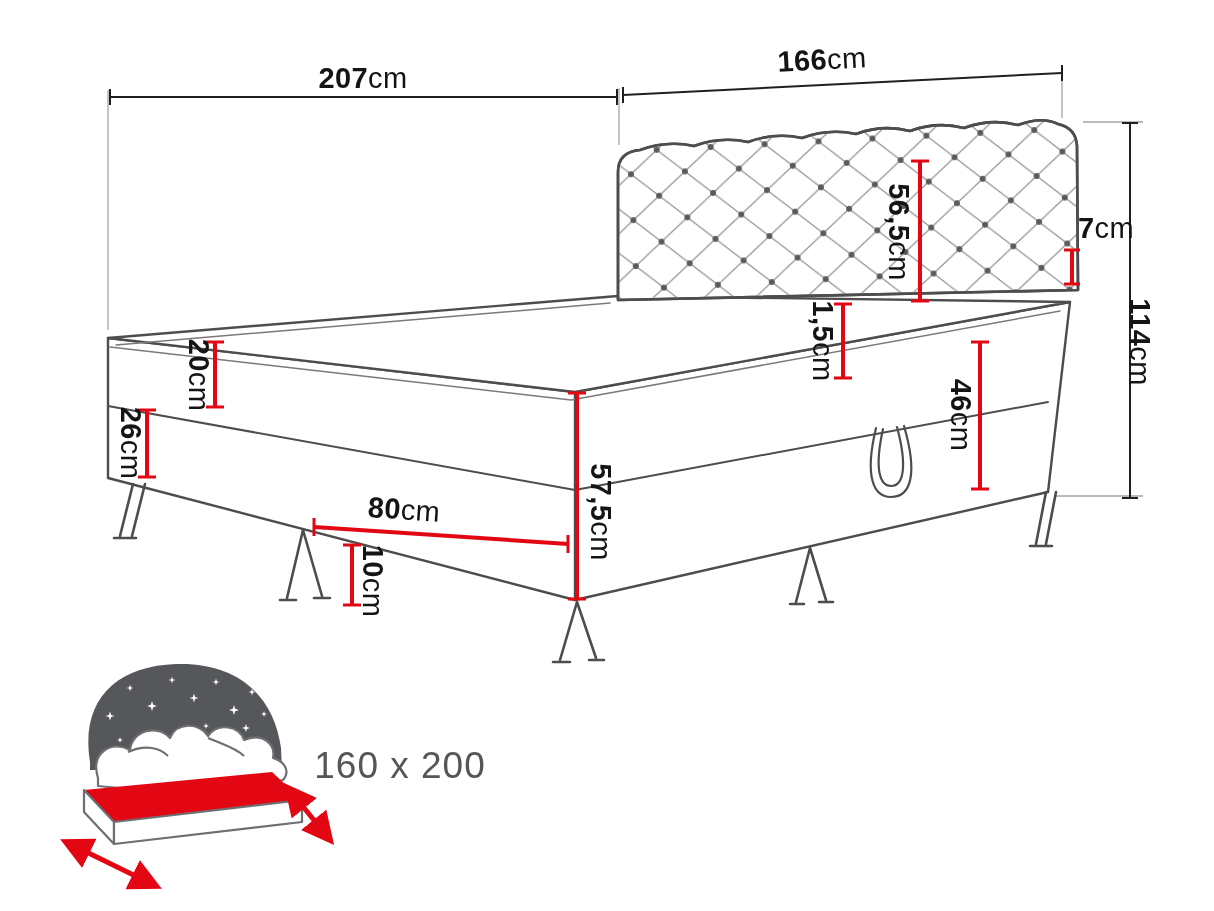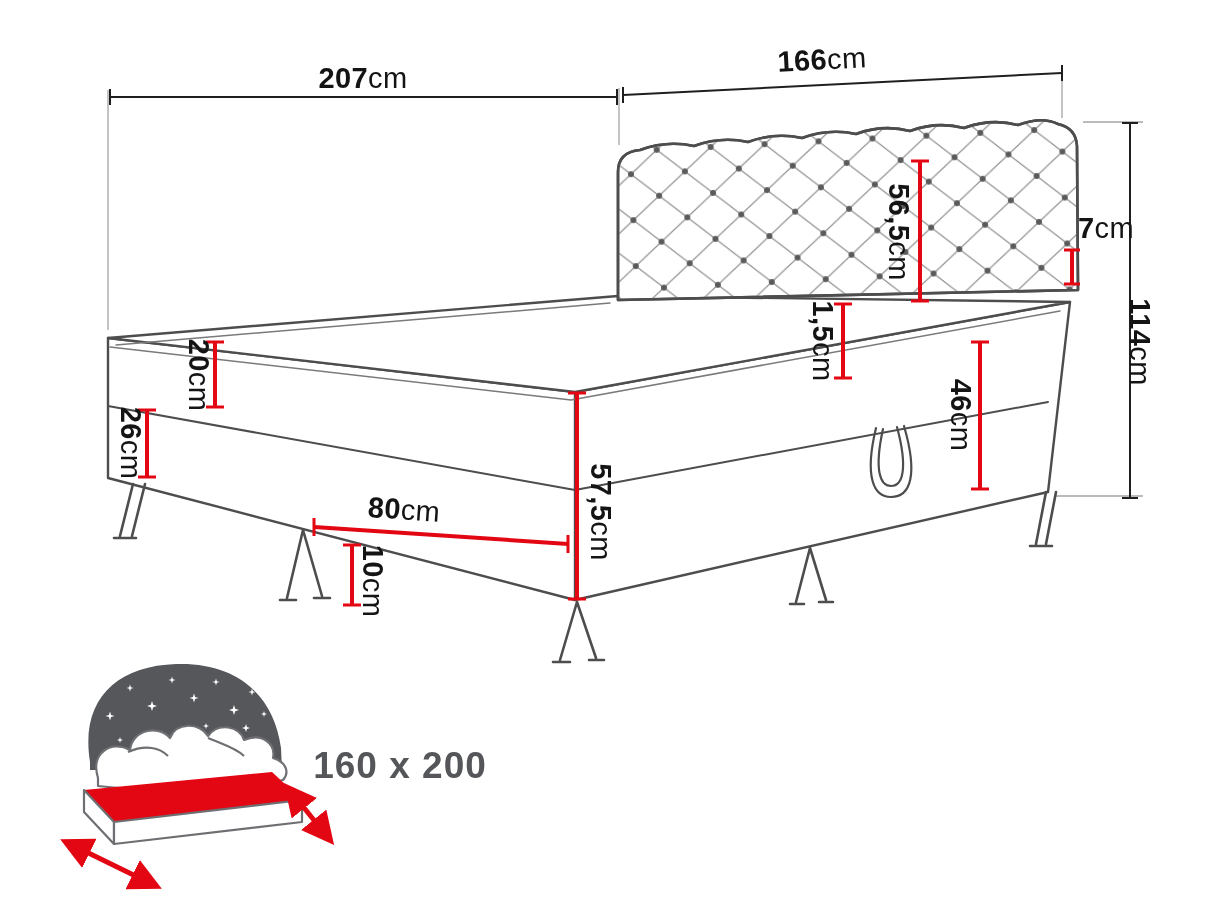--- a/index.html
+++ b/index.html
@@ -7,21 +7,21 @@
   body{width:1214px;height:911px;font-family:"Liberation Sans",sans-serif;position:relative;overflow:hidden}
   .canvas{position:relative;width:1204px;height:911px;background:#fff}
   .drawing{position:absolute;left:0;top:0;width:1214px;height:911px}
   .dim{position:absolute;white-space:nowrap;color:#141414;font-size:29px;line-height:1;letter-spacing:.4px;
        transform:translate(-50%,-50%)}
   .dim b{font-weight:700}
   .dim i{font-style:normal;font-weight:400}
   .dim.v{transform:translate(-50%,-50%) rotate(90deg)}
   .dim.tilt-l{transform:translate(-50%,-50%) rotate(-3deg)}
   .dim.tilt-r{transform:translate(-50%,-50%) rotate(4deg)}
-  .size-badge{position:absolute;transform:translate(-50%,-50%);font-size:37px;font-weight:700;
+  .size-badge{position:absolute;transform:translate(-50%,-50%);font-size:37px;font-weight:400;
        color:#55565a;letter-spacing:1px;white-space:nowrap}
 </style>
 </head>
 <body>
 
 <div class="canvas">
 
 <svg class="drawing" viewBox="0 0 1214 911" aria-hidden="true">
   <defs>
     <path id="star4" d="M0 -5 L1.2 -1.2 L5 0 L1.2 1.2 L0 5 L-1.2 1.2 L-5 0 L-1.2 -1.2 Z"></path>

